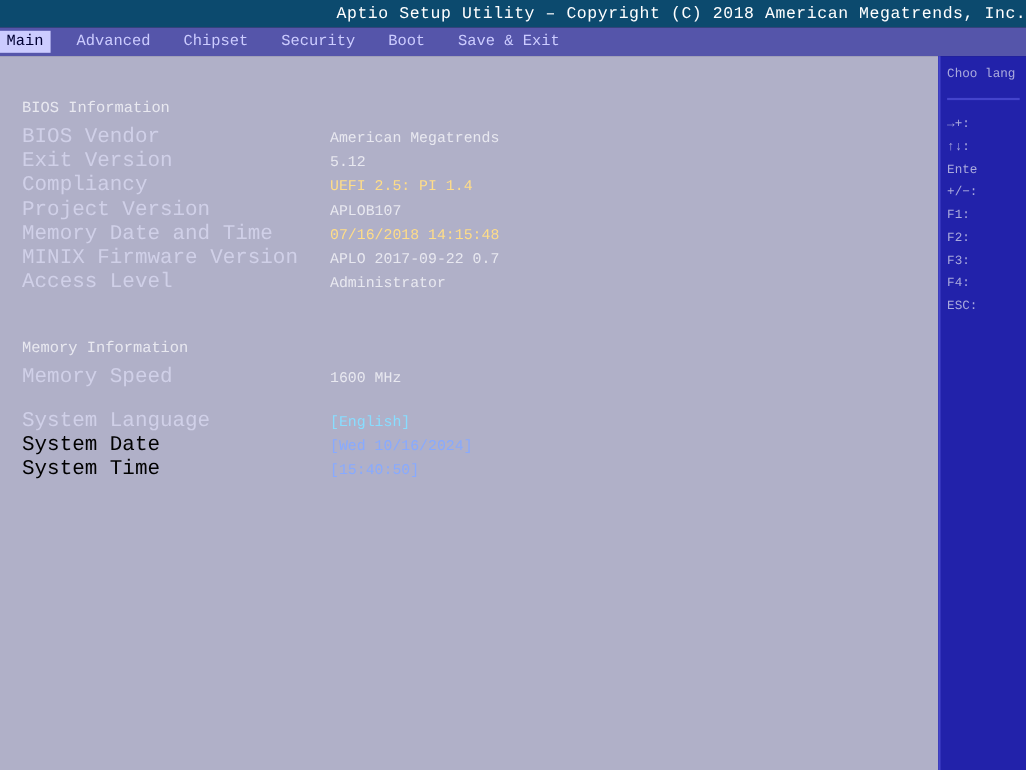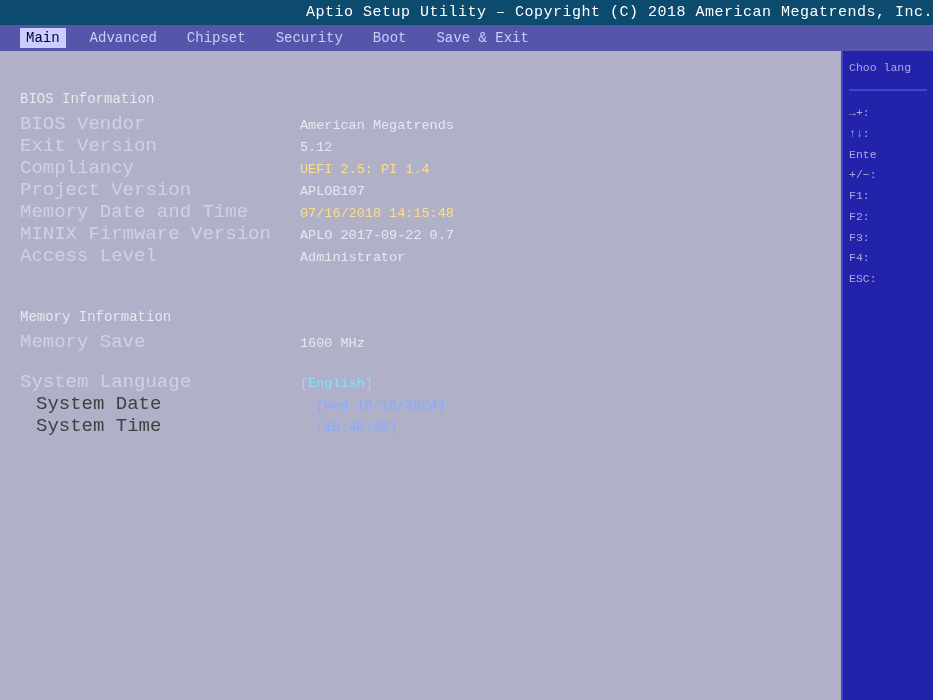--- a/index.html
+++ b/index.html
@@ -23,21 +23,21 @@
       font-size: 15px;
       letter-spacing: 0.5px;
       flex-shrink: 0;
     }
 
     
     #menu-bar {
       background-color: #5555aa;
       display: flex;
       flex-direction: row;
-      padding: 3px 20px;
+      padding: 3px 0;
       gap: 18px;
       flex-shrink: 0;
     }
 
     .menu-item {
       color: #ccccff;
       font-size: 14px;
       padding: 2px 6px;
       cursor: pointer;
     }
@@ -79,22 +79,21 @@
     }
 
     .info-label {
       color: #d0d0e8;
       font-size: 19px;
       width: 280px;
       flex-shrink: 0;
     }
 
     .info-label.blue {
-      color: #404040;
-      margin-left: 16px;
+      color: #000000;
     }
 
     .info-value {
       color: #e8e8f0;
       font-size: 13.5px;
     }
 
     .info-value.highlight {
       color: #ffdd88;
     }
@@ -107,21 +106,21 @@
     .info-value.blue-val {
       color: #88aaff;
     }
 
     .spacer {
       height: 10px;
     }
 
     
     #sidebar {
-      width: 92px;
+      width: 80px;
       background-color: #2222aa;
       padding: 8px 6px;
       display: flex;
       flex-direction: column;
       gap: 4px;
       flex-shrink: 0;
       border-left: 2px solid #4444cc;
     }
 
     .sidebar-help-text {
@@ -192,21 +191,21 @@
           <span class="info-label">Access Level</span>
           <span class="info-value">Administrator</span>
         </div>
       </div>
 
     <div class="spacer"></div>
 
     <div class="section-header">Memory Information</div>
     <div id="memory-rows">
         <div class="info-row">
-          <span class="info-label">Memory Save</span>
+          <span class="info-label">Memory Speed</span>
           <span class="info-value">1600 MHz</span>
         </div>
       </div>
 
     <div class="spacer"></div>
 
     <div id="system-rows">
         <div class="info-row">
           <span class="info-label">System Language</span>
           <span class="info-value bracketed">[English]</span>

